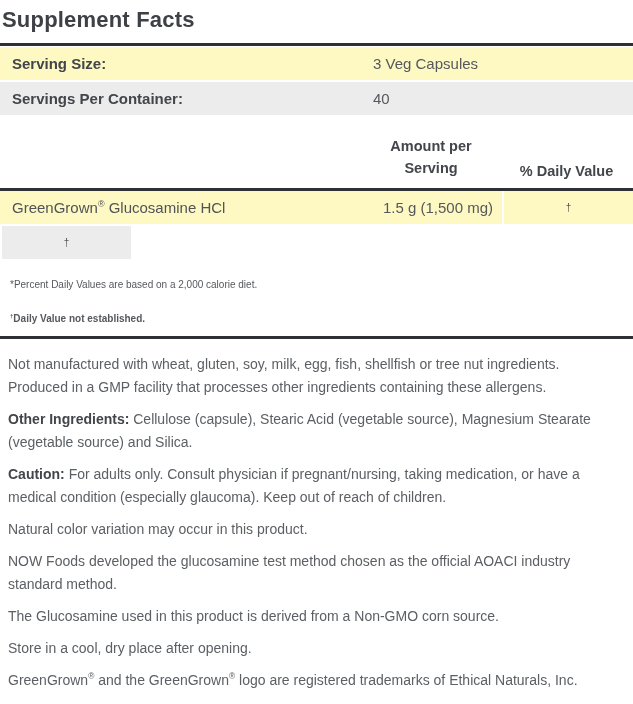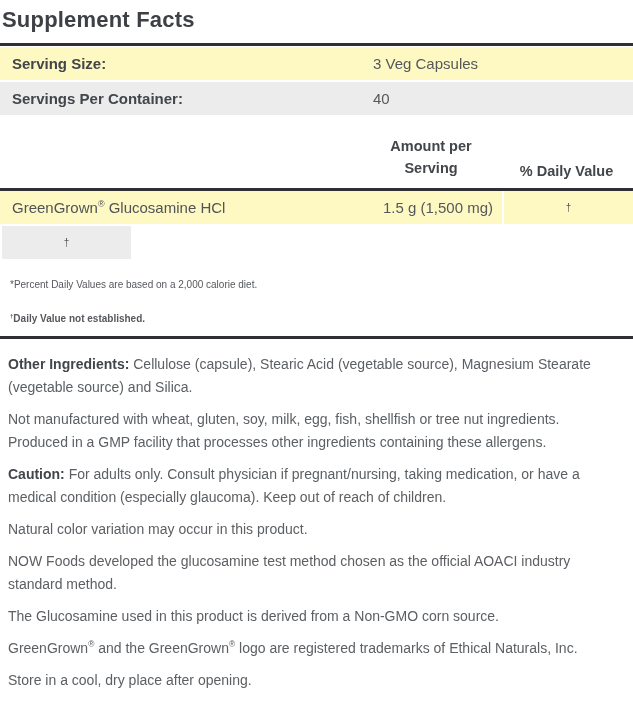--- a/index.html
+++ b/index.html
@@ -155,23 +155,23 @@
       </div>
     </div>
   </div>
 
   <p class="footnote"><span>*Percent Daily Values are based on a 2,000 calorie diet.</span></p>
   <p class="footnote"><sup>†</sup><span>Daily Value not established.</span></p>
 
   <div class="thick-line divider-bottom"></div>
 
   <div class="paragraphs">
+    <p><span>Not manufactured with wheat, gluten, soy, milk, egg, fish, shellfish or tree nut ingredients. Produced in a GMP facility that processes other ingredients containing these allergens.</span></p>
     <p><span class="bold">Other Ingredients:</span><span> Cellulose (capsule), Stearic Acid (vegetable source), Magnesium Stearate (vegetable source) and Silica.</span></p>
-    <p><span>Not manufactured with wheat, gluten, soy, milk, egg, fish, shellfish or tree nut ingredients. Produced in a GMP facility that processes other ingredients containing these allergens.</span></p>
     <p><span class="bold">Caution:</span><span> For adults only. Consult physician if pregnant/nursing, taking medication, or have a medical condition (especially glaucoma). Keep out of reach of children.</span></p>
     <p><span>Natural color variation may occur in this product.</span></p>
     <p><span>NOW Foods developed the glucosamine test method chosen as the official AOACI industry standard method.</span></p>
     <p><span>The Glucosamine used in this product is derived from a Non-GMO corn source.</span></p>
+    <p><span>Store in a cool, dry place after opening.</span></p>
     <p><span>GreenGrown</span><sup>®</sup><span> and the GreenGrown</span><sup>®</sup><span> logo are registered trademarks of Ethical Naturals, Inc.</span></p>
-    <p><span>Store in a cool, dry place after opening.</span></p>
   </div>
 
 </div>
 
 </body></html>

